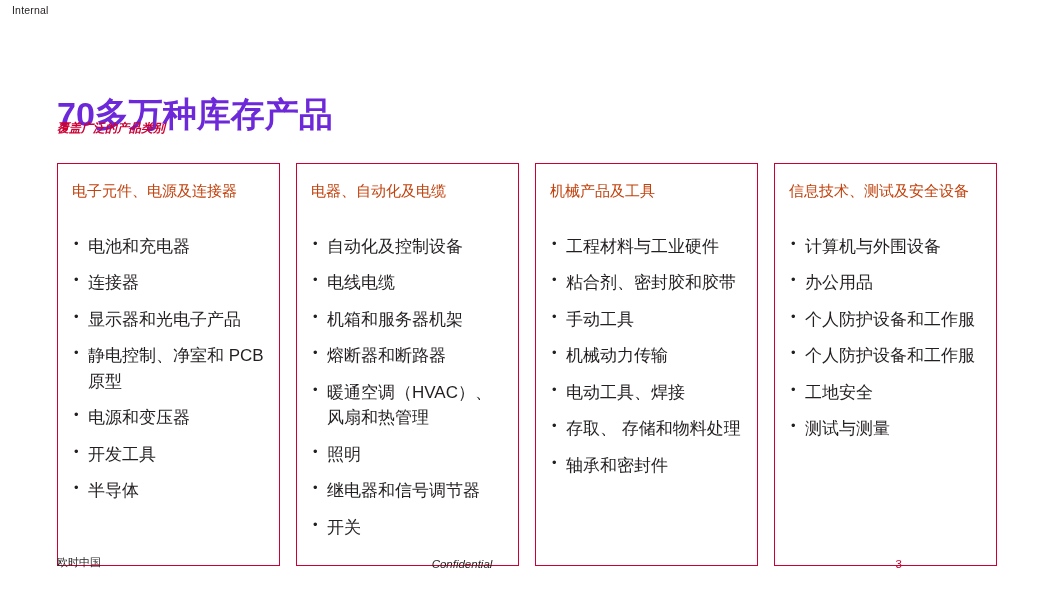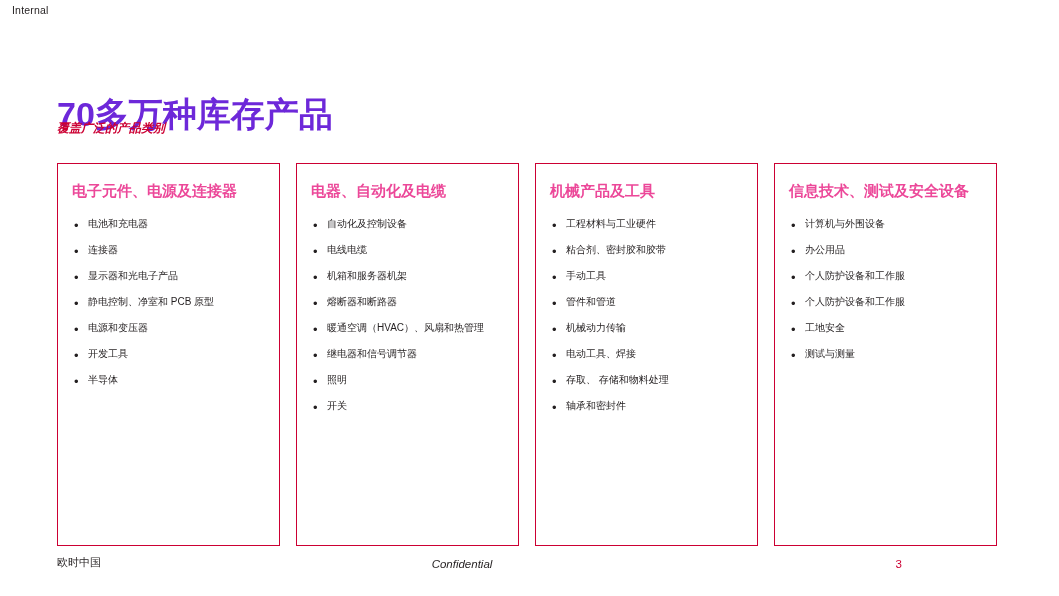--- a/index.html
+++ b/index.html
@@ -61,35 +61,35 @@
   .col {
     width: 223px;
     box-sizing: border-box;
     border: 1px solid #cc0033;
     padding: 16px 14px 14px 14px;
     min-height: 383px;
     background: #ffffff;
   }
   .col-title {
     font-size: 15px;
-    color: #ec4899;
+    color: #c2410c;
     line-height: 1.45;
-    margin: 0 0 14px 0;
-    font-weight: bold;
+    margin: 0 0 32px 0;
+    font-weight: normal;
   }
   .col ul {
     list-style: none;
     margin: 0;
     padding: 0;
   }
   .col li {
     position: relative;
     padding-left: 16px;
     margin-bottom: 11px;
-    font-size: 10px;
+    font-size: 17px;
     line-height: 1.5;
     color: #231f20;
   }
   .col li::before {
     content: "\2022";
     position: absolute;
     left: 2px;
     top: 0;
     color: #231f20;
     font-size: 13px;
@@ -145,33 +145,32 @@
     </div>
 
     <div class="col">
       <div class="col-title">电器、自动化及电缆</div>
       <ul>
         <li>自动化及控制设备</li>
         <li>电线电缆</li>
         <li>机箱和服务器机架</li>
         <li>熔断器和断路器</li>
         <li>暖通空调（HVAC）、风扇和热管理</li>
+        <li>照明</li>
         <li>继电器和信号调节器</li>
-        <li>照明</li>
         <li>开关</li>
       </ul>
     </div>
 
     <div class="col">
       <div class="col-title">机械产品及工具</div>
       <ul>
         <li>工程材料与工业硬件</li>
         <li>粘合剂、密封胶和胶带</li>
         <li>手动工具</li>
-        <li>管件和管道</li>
         <li>机械动力传输</li>
         <li>电动工具、焊接</li>
         <li>存取、 存储和物料处理</li>
         <li>轴承和密封件</li>
       </ul>
     </div>
 
     <div class="col">
       <div class="col-title">信息技术、测试及安全设备</div>
       <ul>

